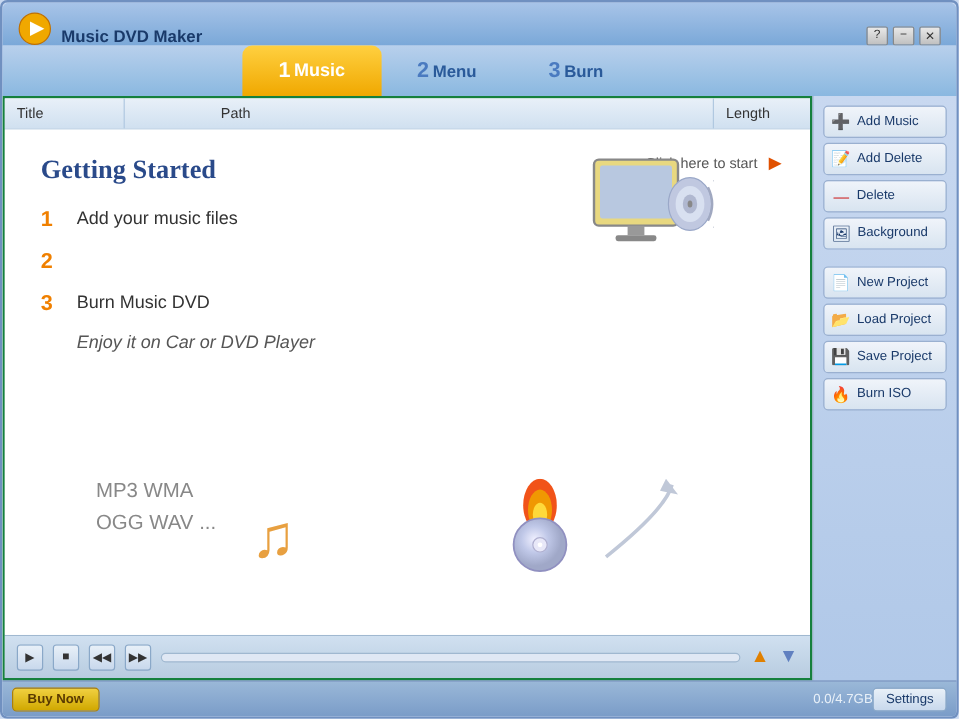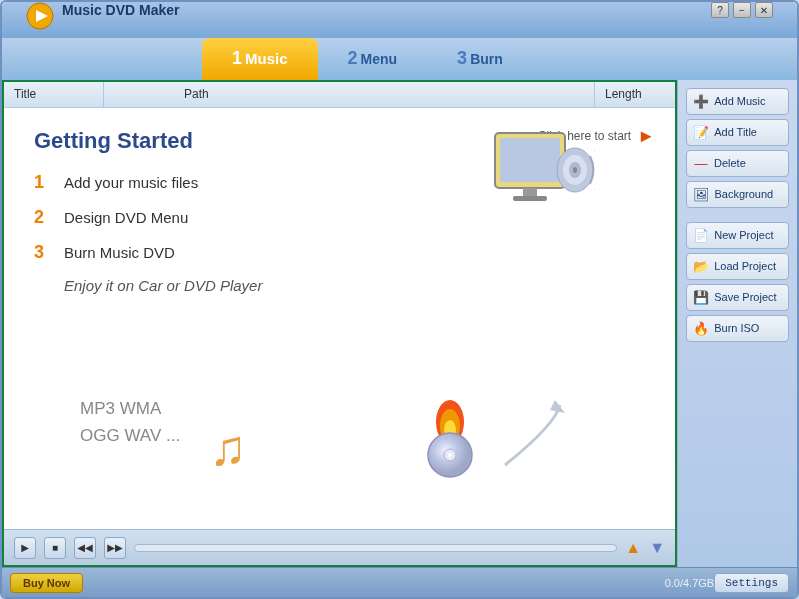--- a/index.html
+++ b/index.html
@@ -9,22 +9,22 @@
       font-family: Arial, sans-serif;
       background: #c8d8f0;
       overflow: hidden;
     }
 
     
     .title-bar {
       background: linear-gradient(180deg, #a8c4e8 0%, #7aa8d8 100%);
       height: 36px;
       display: flex;
-      align-items: flex-start;
-      padding: 0 24px;
+      align-items: flex-end;
+      padding: 0 13px;
       border-radius: 6px 6px 0 0;
     }
     .title-bar-logo {
       width: 28px;
       height: 28px;
       margin-right: 8px;
     }
     .title-bar-text {
       font-size: 14px;
       font-weight: bold;
@@ -144,20 +144,21 @@
       padding: 20px 30px;
       position: relative;
       background: #fff;
       overflow: hidden;
     }
     .gs-title {
       font-size: 22px;
       font-weight: bold;
       color: #2a4a8a;
       margin-bottom: 18px;
+      font-family: Liberation Serif, serif;
     }
     .gs-step {
       display: flex;
       align-items: center;
       margin-bottom: 14px;
       font-size: 15px;
       color: #333;
     }
     .gs-step-num {
       font-size: 18px;
@@ -285,21 +286,20 @@
       color: #e8f0f8;
     }
     .settings-btn {
       background: linear-gradient(180deg, #e8f0f8, #c8d8ec);
       border: 1px solid #8aa8c8;
       border-radius: 4px;
       padding: 3px 10px;
       font-size: 11px;
       color: #1a3a6a;
       cursor: pointer;
-      font-family: Liberation Mono, monospace;
     }
 
     
     .window {
       width: 799px;
       height: 599px;
       border: 2px solid #7090c0;
       border-radius: 6px;
       overflow: hidden;
       display: flex;
@@ -359,21 +359,20 @@
         </div>
 
         <div class="gs-title">Getting Started</div>
 
         <div class="gs-step">
           <span class="gs-step-num">1</span>
           <span>Add your music files</span>
         </div>
         <div class="gs-step">
           <span class="gs-step-num">2</span>
-          <span>Design DVD Menu</span>
         </div>
         <div class="gs-step">
           <span class="gs-step-num">3</span>
           <span>Burn Music DVD</span>
         </div>
 
         <div class="gs-enjoy">Enjoy it on Car or DVD Player</div>
 
         <div style="position:absolute; top:20px; right:80px;">
           <svg width="110" height="90" viewBox="0 0 110 90">
@@ -446,21 +445,21 @@
 
     </div>
 
     <div class="sidebar">
       <button class="sidebar-btn">
         <span class="btn-icon">➕</span>
         <span>Add Music</span>
       </button>
       <button class="sidebar-btn">
         <span class="btn-icon">📝</span>
-        <span>Add Title</span>
+        <span>Add Delete</span>
       </button>
       <button class="sidebar-btn">
         <span class="btn-icon" style="color:#cc2020;">—</span>
         <span>Delete</span>
       </button>
       <button class="sidebar-btn">
         <span class="btn-icon">🖼</span>
         <span>Background</span>
       </button>
 

